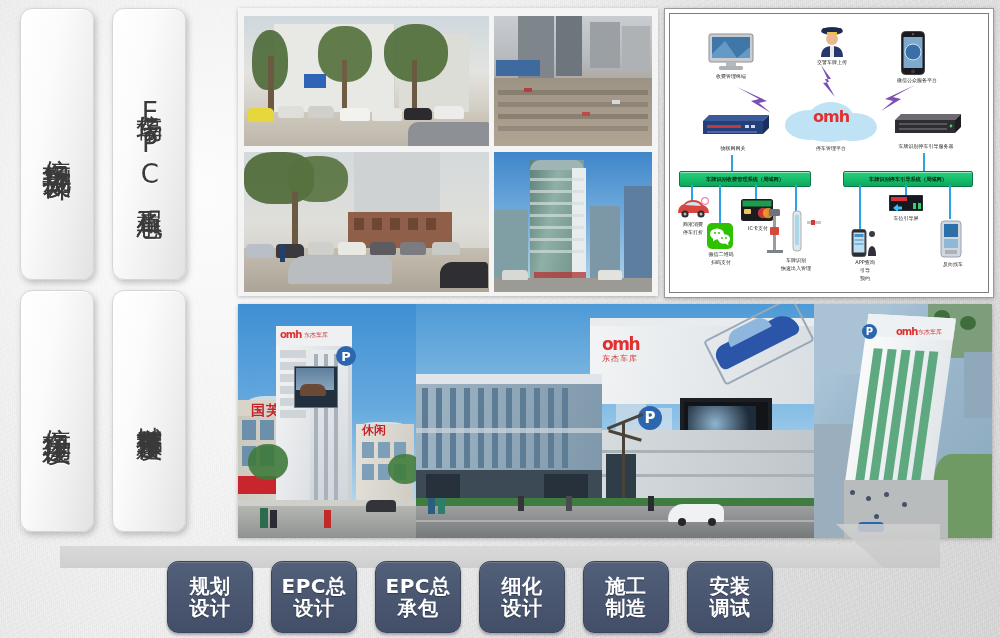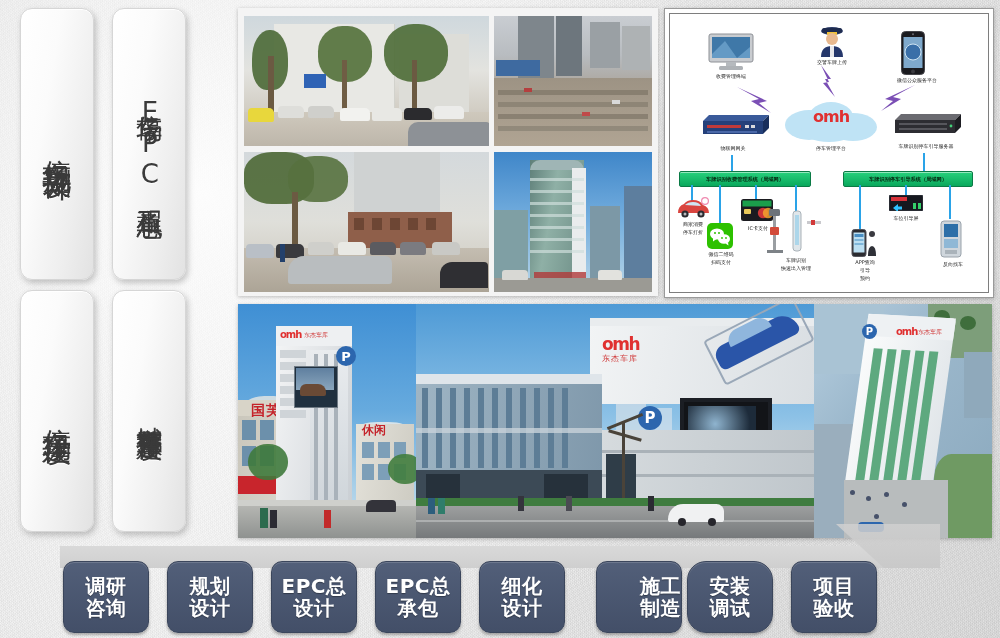--- a/index.html
+++ b/index.html
@@ -579,46 +579,38 @@
       <div class="hz" style="left:70px;top:188px;width:5px;height:5px;background:#46516a;border-radius:50%;"></div>
       <div class="hz" style="left:88px;top:198px;width:5px;height:5px;background:#46516a;border-radius:50%;"></div>
       <div class="hz" style="left:60px;top:210px;width:5px;height:5px;background:#46516a;border-radius:50%;"></div>
       <div class="hz" style="left:44px;top:218px;width:26px;height:10px;background:#2c66ae;border-radius:4px;"></div>
     </div>
   </div>
 
   <div id="procstrip"></div>
   <div id="procwedge"></div>
 
-  <div class="pbtn" style="left:63px;">
-    <span>调研</span>
-    <span>咨询</span>
-  </div>
   <div class="pbtn" style="left:167px;">
     <span>规划</span>
     <span>设计</span>
   </div>
   <div class="pbtn" style="left:271px;">
     <span>EPC总</span>
     <span>设计</span>
   </div>
   <div class="pbtn" style="left:375px;">
     <span>EPC总</span>
     <span>承包</span>
   </div>
   <div class="pbtn" style="left:479px;">
     <span>细化</span>
     <span>设计</span>
   </div>
-  <div class="pbtn" style="left:596px;align-items:flex-end;">
+  <div class="pbtn" style="left:583px;">
     <span>施工</span>
     <span>制造</span>
   </div>
-  <div class="pbtn" style="left:687px;border-radius:19px;">
+  <div class="pbtn" style="left:687px;">
     <span>安装</span>
     <span>调试</span>
   </div>
-  <div class="pbtn" style="left:791px;">
-    <span>项目</span>
-    <span>验收</span>
-  </div>
 
 </div>
 
 </body></html>

